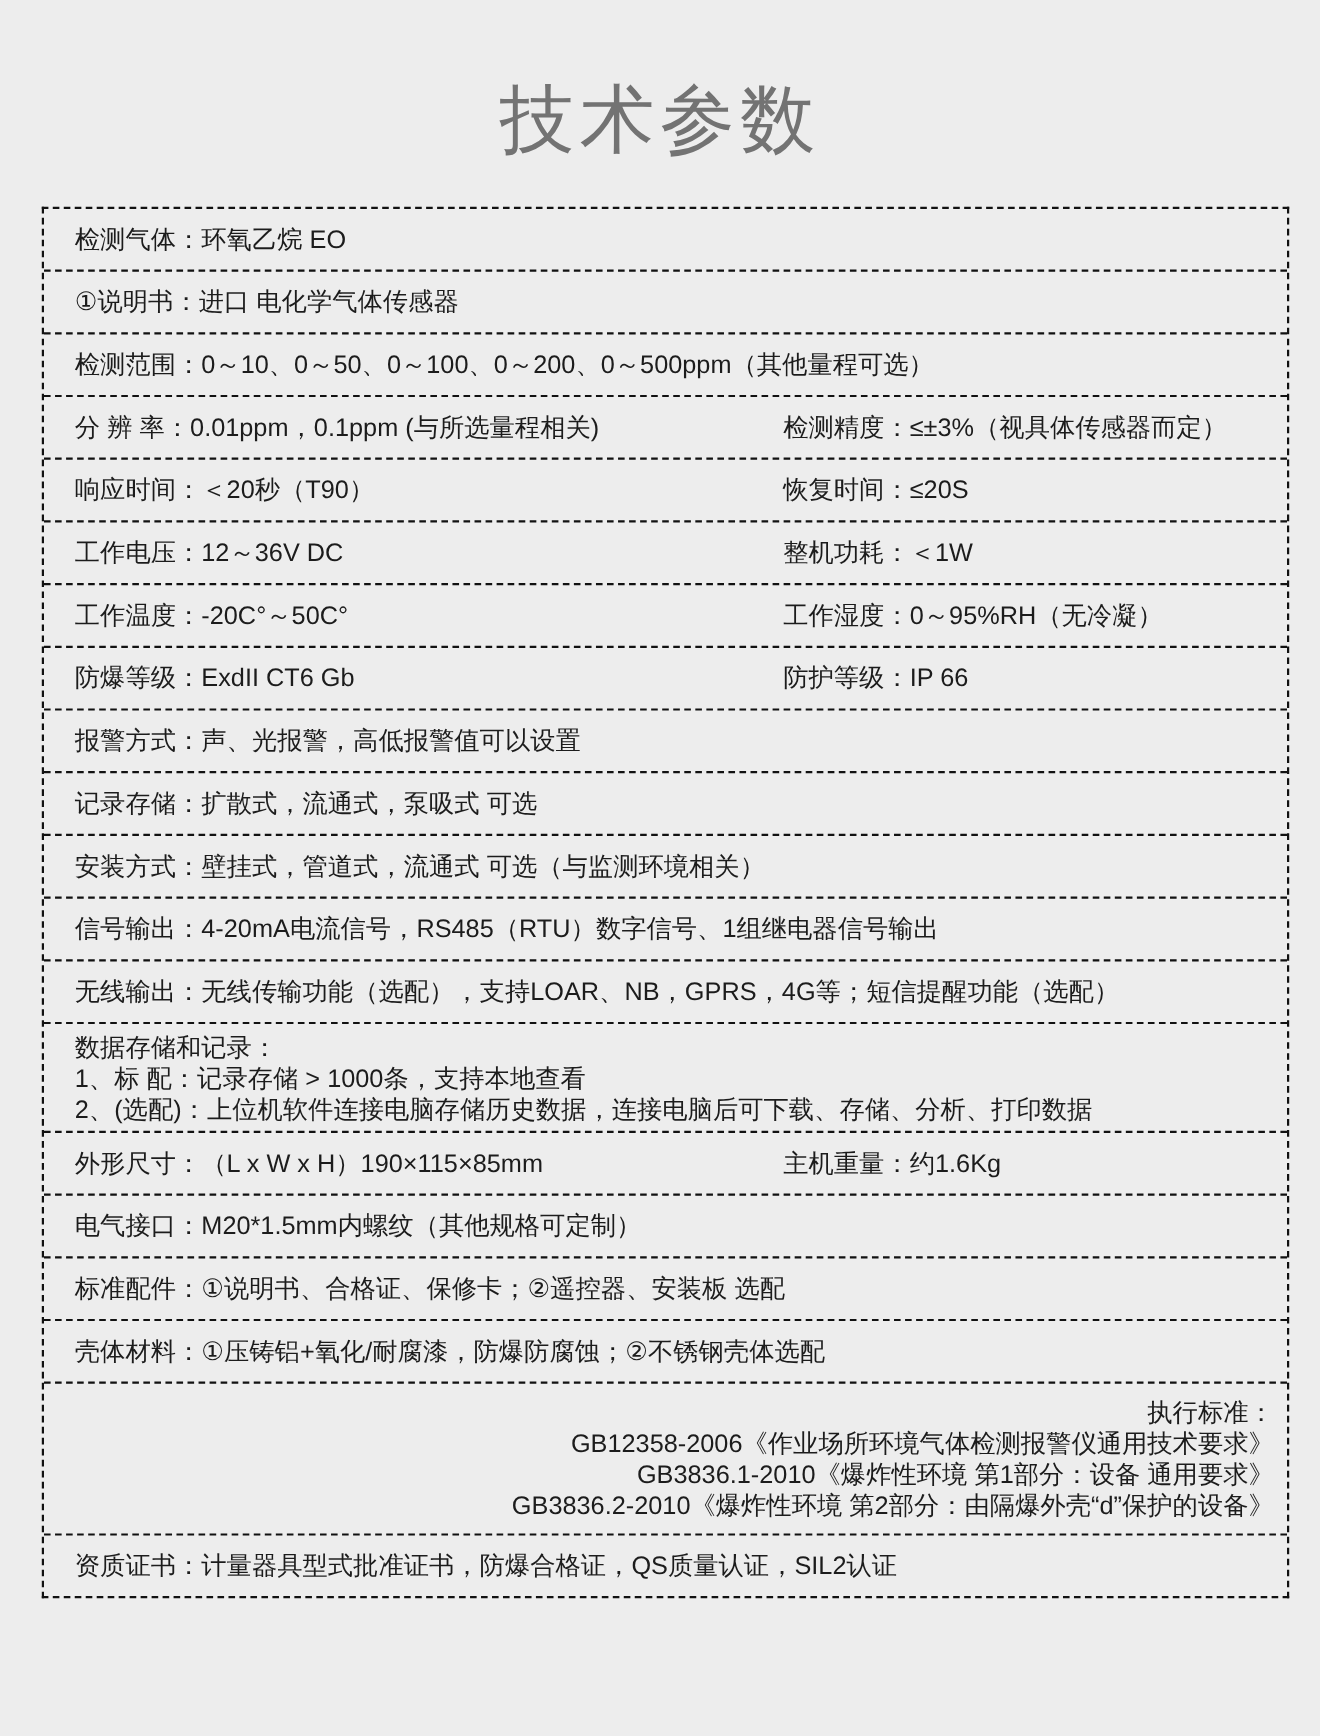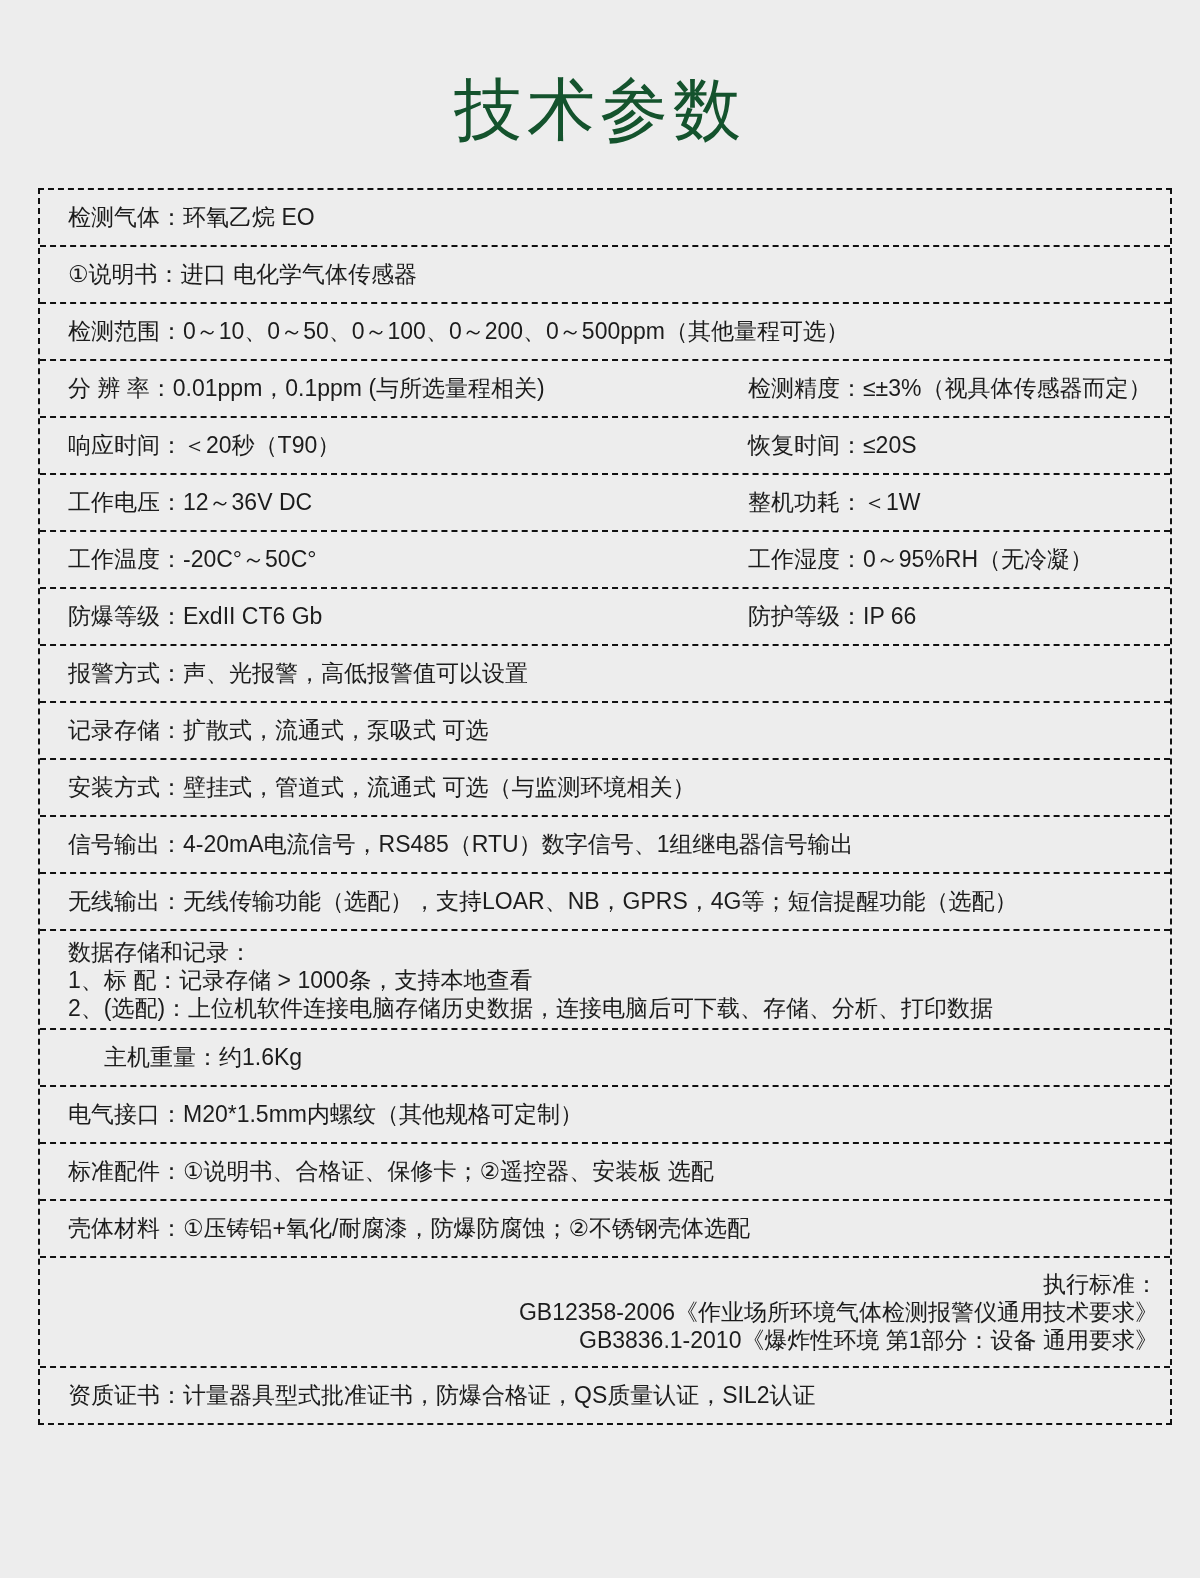--- a/index.html
+++ b/index.html
@@ -16,21 +16,21 @@
   }
   .page-title {
     position: absolute;
     top: 72px;
     left: 0;
     width: 1200px;
     text-align: center;
     font-size: 68px;
     font-weight: 500;
     letter-spacing: 5px;
-    color: #14532d;
+    color: #737373;
     line-height: 1.1;
   }
   .spec-table {
     position: absolute;
     top: 188px;
     left: 38px;
     width: 1134px;
     box-sizing: border-box;
     border: 2px dashed #111111;
   }
@@ -53,21 +53,20 @@
     width: 644px;
     white-space: nowrap;
   }
   .row.single .c1 {
     width: auto;
     flex: 1;
   }
   .c2 {
     flex: 1;
     white-space: nowrap;
-    margin-left: 36px;
   }
   .row.multi {
     display: block;
     min-height: 0;
   }
   .row.multi .line {
     line-height: 28px;
     white-space: nowrap;
   }
   .row.pad-sm { padding-top: 7px; padding-bottom: 6px; }
@@ -137,38 +136,40 @@
     <div class="c1">无线输出：无线传输功能（选配），支持LOAR、NB，GPRS，4G等；短信提醒功能（选配）</div>
   </div>
 
   <div class="row multi pad-sm">
     <div class="line">数据存储和记录：</div>
     <div class="line">1、标 配：记录存储 &gt; 1000条，支持本地查看</div>
     <div class="line">2、(选配)：上位机软件连接电脑存储历史数据，连接电脑后可下载、存储、分析、打印数据</div>
   </div>
 
   <div class="row">
+    <div class="c1">外形尺寸：（L x W x H）190×115×85mm</div>
     <div class="c2">主机重量：约1.6Kg</div>
   </div>
 
   <div class="row single">
     <div class="c1">电气接口：M20*1.5mm内螺纹（其他规格可定制）</div>
   </div>
 
   <div class="row single">
     <div class="c1">标准配件：①说明书、合格证、保修卡；②遥控器、安装板 选配</div>
   </div>
 
   <div class="row single">
     <div class="c1">壳体材料：①压铸铝+氧化/耐腐漆，防爆防腐蚀；②不锈钢壳体选配</div>
   </div>
 
   <div class="row multi pad-lg">
     <div class="line">执行标准：</div>
     <div class="line">GB12358-2006《作业场所环境气体检测报警仪通用技术要求》</div>
     <div class="line">GB3836.1-2010《爆炸性环境 第1部分：设备 通用要求》</div>
+    <div class="line">GB3836.2-2010《爆炸性环境 第2部分：由隔爆外壳“d”保护的设备》</div>
   </div>
 
   <div class="row single">
     <div class="c1">资质证书：计量器具型式批准证书，防爆合格证，QS质量认证，SIL2认证</div>
   </div>
 
 </div>
 
 </body></html>

